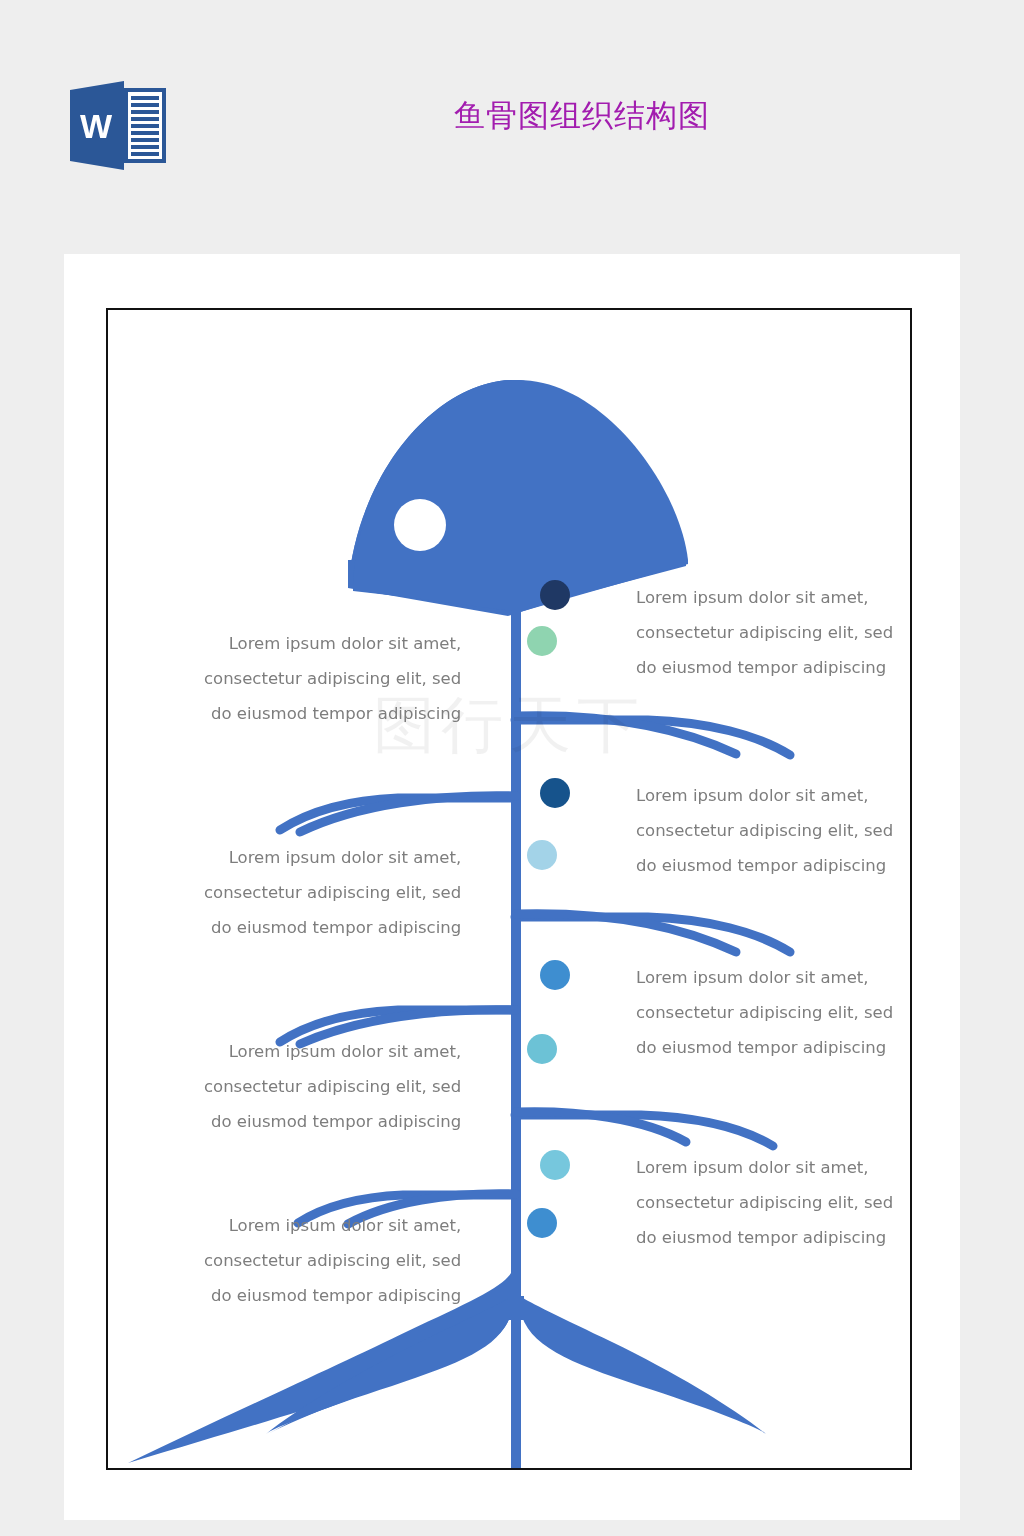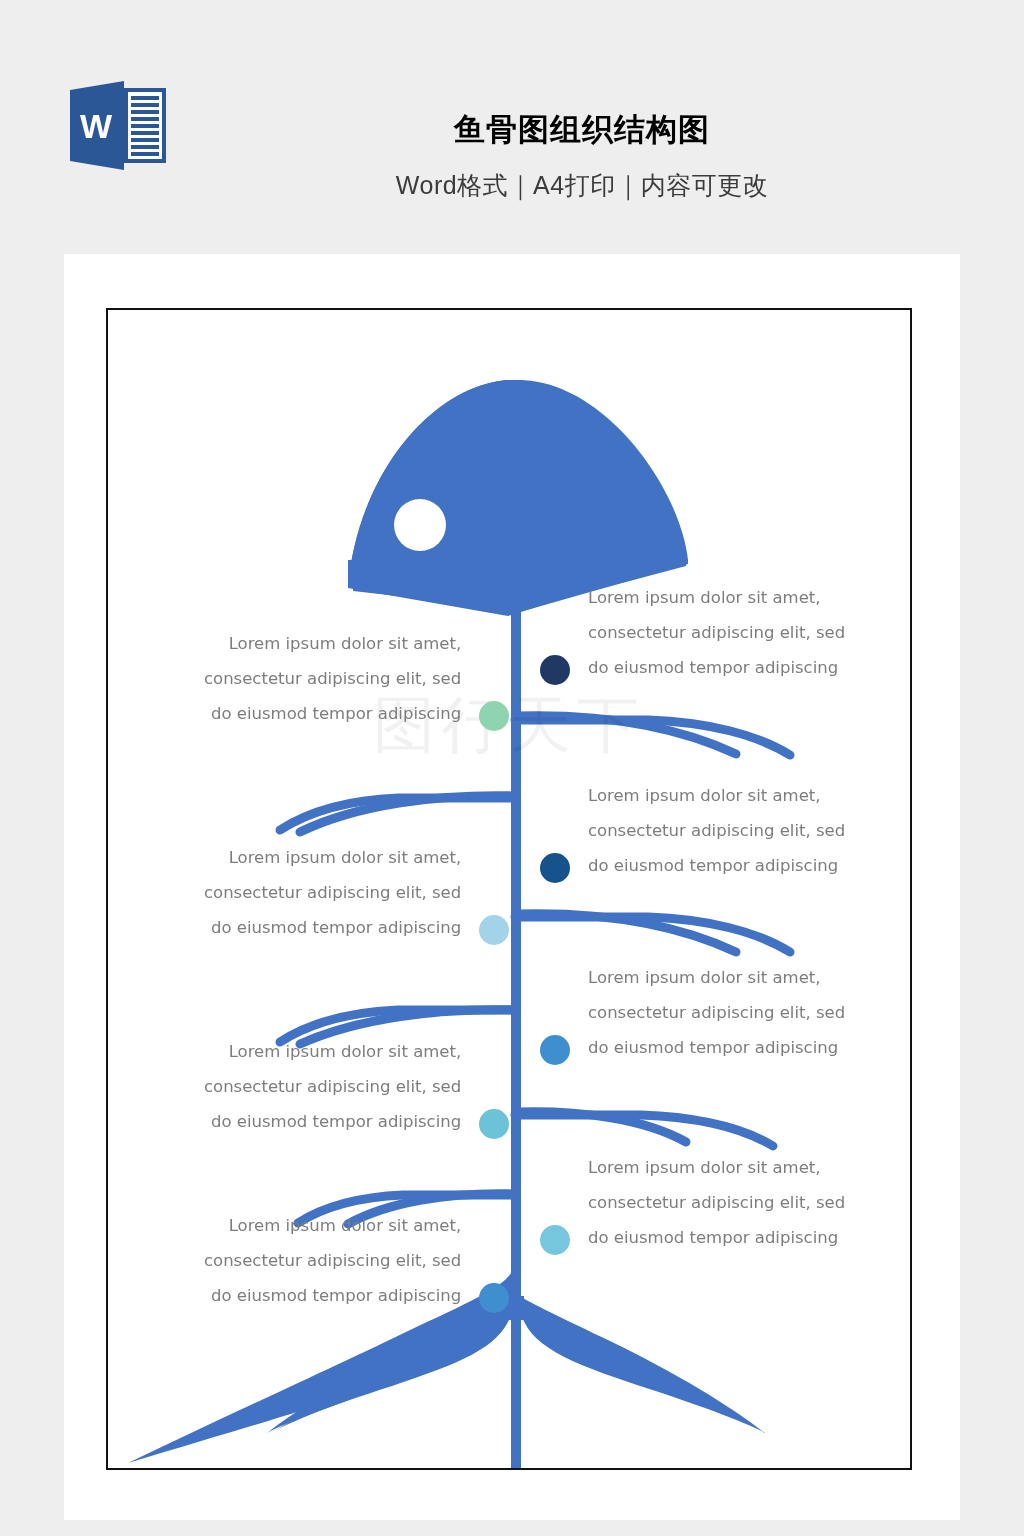--- a/index.html
+++ b/index.html
@@ -28,25 +28,25 @@
     width: 110px; height: 95px;
   }
   #title-block {
     position: absolute;
     left: 212px; top: 95px;
     width: 740px;
     text-align: center;
   }
   #doc-title {
     font-size: 31px;
-    font-weight: bold;
-    color: #000000;
+    font-weight: normal;
+    color: #a21caf;
     letter-spacing: 1px;
     line-height: 42px;
-    margin: 14px;
+    margin: 0;
   }
   #doc-subtitle {
     font-size: 25px;
     color: #3b3b3b;
     line-height: 40px;
     margin: 10px 0 0 0;
     letter-spacing: 0.5px;
   }
 
   
@@ -92,21 +92,22 @@
     position: absolute;
     left: 0; top: 0;
     z-index: 1;
   }
 
   
   .branch {
     position: absolute;
     z-index: 4;
     display: flex;
-    align-items: flex-end;
+    align-items: flex-start;
+    gap: 48px;
   }
   .branch-left { flex-direction: row; }
   .branch-right { flex-direction: row; }
   .branch-text {
     font-size: 16.5px;
     color: #7d7d7d;
     line-height: 35px;
     white-space: nowrap;
     font-family: "DejaVu Sans", sans-serif;
   }
@@ -141,21 +142,20 @@
         <rect x="69" y="60" width="28" height="4"></rect>
         <rect x="69" y="67" width="28" height="4"></rect>
         <rect x="69" y="74" width="28" height="4"></rect>
       </g>
       <text x="34" y="60" font-family="Liberation Sans, sans-serif" font-size="34" font-weight="bold" fill="#ffffff" text-anchor="middle">W</text>
     </svg>
   </div>
 
   <div id="title-block">
     <h1 id="doc-title">鱼骨图组织结构图</h1>
-    <p id="doc-subtitle">Word格式｜A4打印｜内容可更改</p>
   </div>
 
 </div>
 
 <div id="page-sheet">
   <div id="page-frame">
 
     <div id="watermark">
       <div id="watermark-text">图行天下</div>
     </div>

